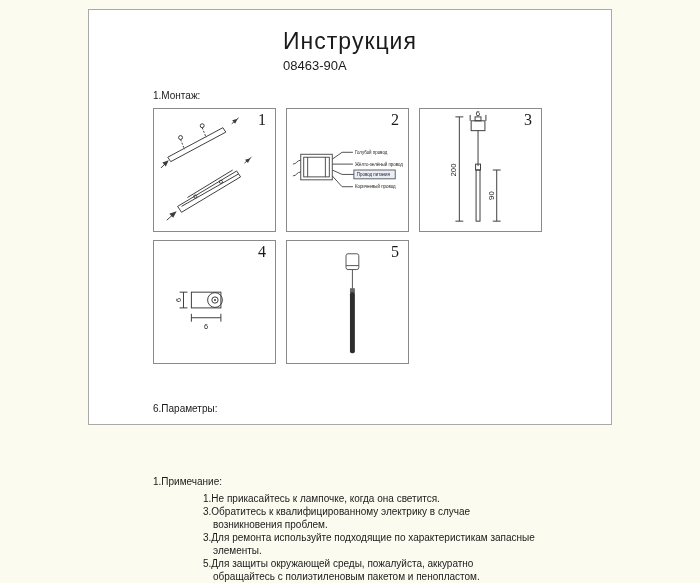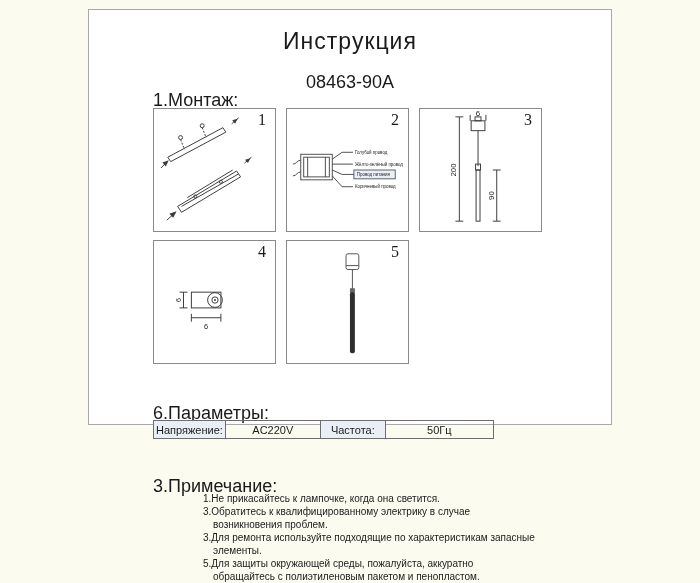--- a/index.html
+++ b/index.html
@@ -13,22 +13,22 @@
   .page{
     position:absolute;left:88px;top:9px;width:524px;height:416px;
     background:#ffffff;border:1px solid #a9a9a9;box-sizing:border-box;
   }
   .title-wrap{
     position:absolute;top:18px;left:0;right:0;
     display:flex;flex-direction:column;align-items:center;
   }
   .title-inner{display:inline-block;text-align:center;}
   .doc-title{font-size:23px;letter-spacing:1px;}
-  .doc-model{font-size:18px;margin-top:17px;text-align:center;width:100%;}
-  .section-label{position:absolute;font-size:18px;}
+  .doc-model{font-size:13px;margin-top:3px;text-align:left;width:100%;}
+  .section-label{position:absolute;font-size:10px;}
   #lbl-montage{left:64px;top:80px;}
   #lbl-params{left:64px;top:393px;}
   #lbl-notes{left:64px;top:466px;}
   .panel{
     position:absolute;width:123px;height:124px;
     border:1px solid #8a8a8a;box-sizing:border-box;background:#fff;
   }
   #panel1{left:64px;top:98px;}
   #panel2{left:197px;top:98px;}
   #panel3{left:330px;top:98px;}
@@ -187,30 +187,24 @@
   <div class="section-label" id="lbl-params">6.Параметры:</div>
 
   <table class="params-table">
     <colgroup>
       <col style="width:70px">
         <col style="width:95px">
         <col style="width:65px">
         <col style="width:108px">
     </colgroup>
     <tbody>
-        <tr>
-      <td class="lab">Напряжение:</td>
-      <td>AC220V</td>
-      <td class="lab">Частота:</td>
-      <td>50Гц</td>
-    </tr>
   </tbody>
     </table>
 
-  <div class="section-label" id="lbl-notes">3.Примечание:</div>
+  <div class="section-label" id="lbl-notes">1.Примечание:</div>
 
   <div class="notes">
     <div class="note">1.Не прикасайтесь к лампочке, когда она светится.</div>
     <div class="note">3.Обратитесь к квалифицированному электрику в случае возникновения проблем.</div>
     <div class="note">3.Для ремонта используйте подходящие по характеристикам запасные элементы.</div>
     <div class="note">5.Для защиты окружающей среды, пожалуйста, аккуратно обращайтесь с полиэтиленовым пакетом и пенопластом.</div>
   </div>
 
 </div>
 

